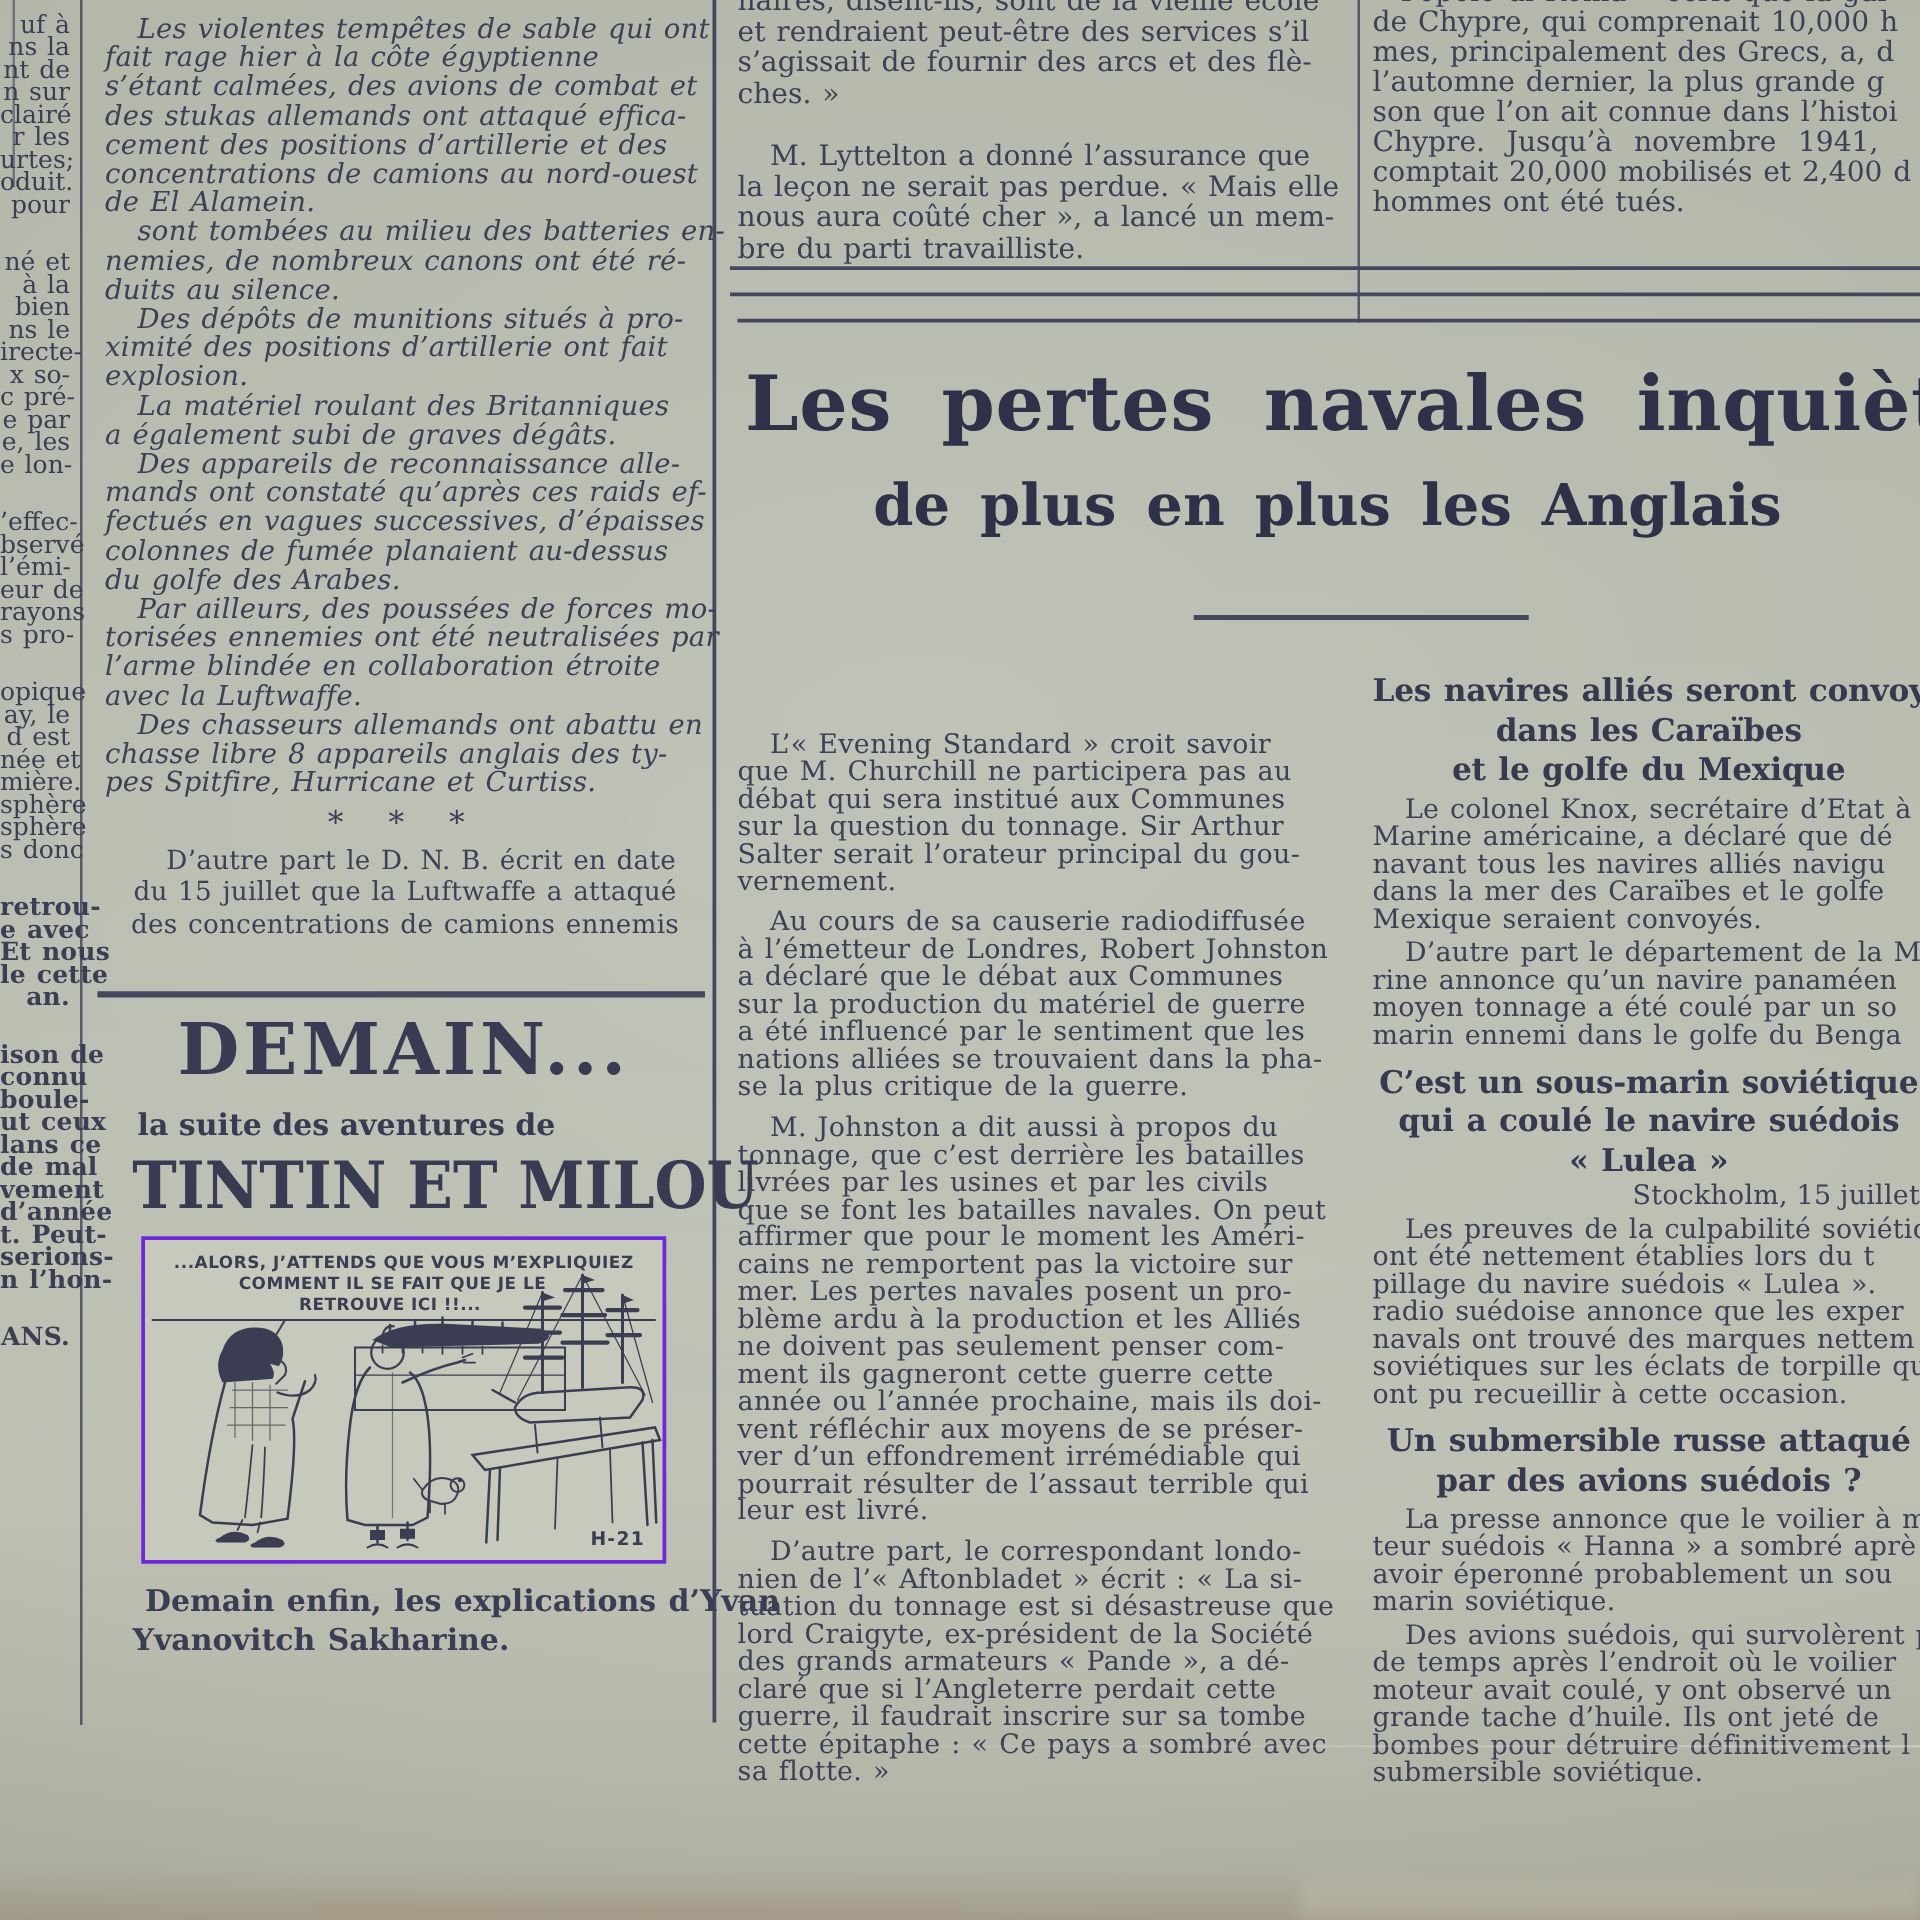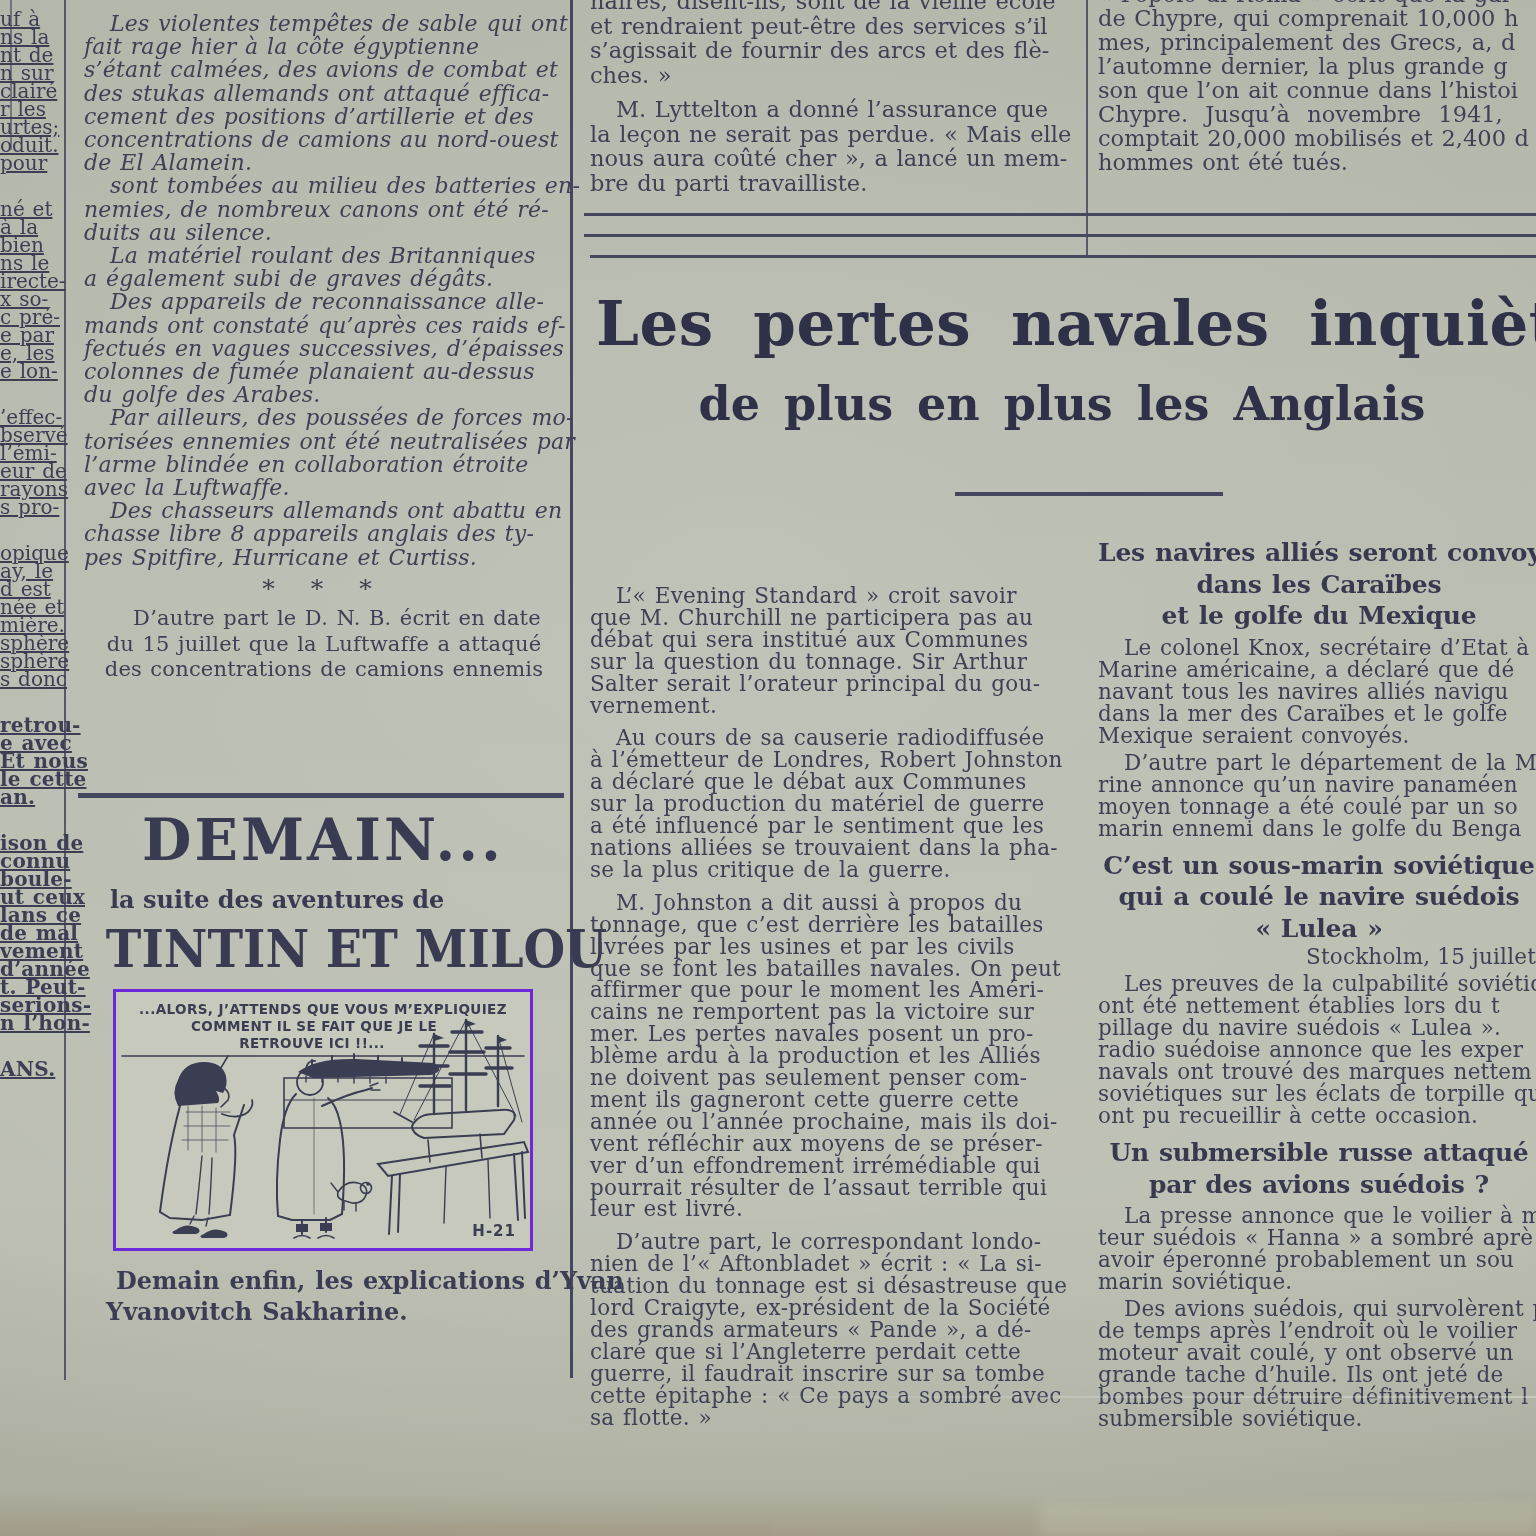--- a/index.html
+++ b/index.html
@@ -11,29 +11,29 @@
     background-image:
       radial-gradient(ellipse 120% 90% at 48% 38%, rgba(255,255,255,0.10), rgba(0,0,0,0.0) 60%, rgba(40,40,30,0.10) 100%),
       linear-gradient(180deg,#b3b7aa 0%,#b9bdb0 45%,#bdc0b3 78%,#b2b5a6 97%,#a79f8d 100%),
       repeating-linear-gradient(47deg, rgba(0,0,0,0.015) 0 2px, rgba(255,255,255,0.015) 2px 4px);
     font-family:"DejaVu Serif", serif;
     color:#3e4056;
   }
   .rule{position:absolute;background:#45475e;}
   .soft{opacity:.85;}
   
-  #sliver{position:absolute;left:0;top:10px;width:56px;text-align:left;
-          font-size:20px;line-height:18px;color:#3c3e54;text-decoration:underline;}
+  #sliver{position:absolute;left:0;top:10px;width:56px;text-align:right;
+          font-size:20px;line-height:18px;color:#3c3e54;}
   #sliver .line{white-space:pre;}
   #sliver .gap{height:28px;}
   #sliver-bold{font-weight:bold;letter-spacing:.2px;}
   
   .line{white-space:pre;word-spacing:1.5px;}
   .para{margin:0;}
-  .para + .para{margin-top:10px;}
+  .para + .para{margin-top:26px;}
   .para .line:first-child{text-indent:26px;}
   .no-indent-first .para:first-child .line:first-child{text-indent:0;}
   
   #left-col{position:absolute;left:84px;top:12px;width:480px;
             font-style:italic;font-size:22px;line-height:23.2px;letter-spacing:.2px;}
   #left-col .para + .para{margin-top:0;}
   #sep-stars{font-style:normal;text-align:center;font-size:25px;letter-spacing:14px;
              margin:8px 0 6px 0;color:#3c3e54;}
   #dnb{font-style:normal;font-size:21px;line-height:25.5px;margin-top:6px;text-align:center;}
   #dnb .line:first-child{text-indent:26px;}
@@ -167,20 +167,25 @@
         <div class="line">s’étant calmées, des avions de combat et</div>
         <div class="line">des stukas allemands ont attaqué effica-</div>
         <div class="line">cement des positions d’artillerie et des</div>
         <div class="line">concentrations de camions au nord-ouest</div>
         <div class="line">de El Alamein.</div>
       </div>
       <div class="para">
         <div class="line">sont tombées au milieu des batteries en-</div>
         <div class="line">nemies, de nombreux canons ont été ré-</div>
         <div class="line">duits au silence.</div>
+      </div>
+      <div class="para">
+        <div class="line">Des dépôts de munitions situés à pro-</div>
+        <div class="line">ximité des positions d’artillerie ont fait</div>
+        <div class="line">explosion.</div>
       </div>
       <div class="para">
         <div class="line">La matériel roulant des Britanniques</div>
         <div class="line">a également subi de graves dégâts.</div>
       </div>
       <div class="para">
         <div class="line">Des appareils de reconnaissance alle-</div>
         <div class="line">mands ont constaté qu’après ces raids ef-</div>
         <div class="line">fectués en vagues successives, d’épaisses</div>
         <div class="line">colonnes de fumée planaient au-dessus</div>

